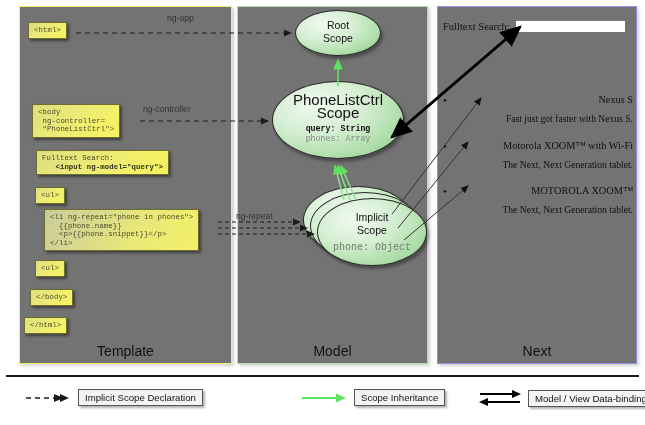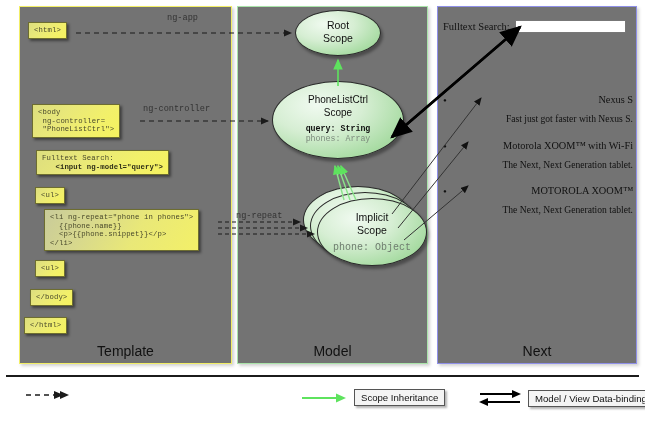--- a/index.html
+++ b/index.html
@@ -50,21 +50,21 @@
     position:absolute;box-sizing:border-box;border-radius:50%;
     border:1.5px solid #2a2a2a;
     background:radial-gradient(ellipse at 34% 30%,#f0faf0 0%,#d6eed3 38%,#a9dca4 75%,#8ecb8a 100%);
     box-shadow:2px 3px 3px rgba(0,0,0,.35);
     text-align:center;color:#111;
   }
   #ell-root{left:295px;top:10px;width:86px;height:46px;text-decoration:underline;}
   #ell-root .t{position:absolute;left:0;right:0;top:8px;font-size:10.5px;line-height:12.5px;}
 
   #ell-ctrl{left:272px;top:81px;width:132px;height:78px;}
-  #ell-ctrl .t{position:absolute;left:0;right:0;top:12px;font-size:10px;line-height:12.5px;}
+  #ell-ctrl .t{position:absolute;left:0;right:0;top:12px;font-size:15px;line-height:12.5px;}
   #ell-ctrl .props{position:absolute;left:0;right:0;top:42px;
     font-family:"Liberation Mono","DejaVu Sans Mono",monospace;font-size:8.3px;line-height:10px;}
   #ell-ctrl .props .q{font-weight:bold;color:#111;}
   #ell-ctrl .props .p{color:#7c8a7c;}
 
   #ell-rep3{left:303px;top:186px;width:110px;height:68px;}
   #ell-rep2{left:310px;top:192px;width:110px;height:68px;}
   #ell-rep1{left:317px;top:198px;width:110px;height:68px;}
   #ell-rep1 .t{position:absolute;left:0;right:0;top:12px;font-size:10.5px;line-height:12.5px;}
   #ell-rep1 .props{position:absolute;left:0;right:0;top:43px;
@@ -78,21 +78,21 @@
   #fulltext-input{width:111px;height:13px;border:1px solid #777;background:#fff;box-sizing:border-box;}
   .phone{position:absolute;left:10px;width:180px;text-align:right;}
   .phone .name{font-size:10.3px;white-space:nowrap;}
   .phone .name::before{content:"\2022";position:absolute;left:-10px;font-size:11px;}
   .phone .snip{font-size:9.6px;margin-top:8px;margin-left:13px;white-space:nowrap;}
   #phone-0{top:82px;}
   #phone-1{top:128px;}
   #phone-2{top:173px;}
 
   
-  .edge-label{position:absolute;font-family:Liberation Mono, monospace;
+  .edge-label{position:absolute;font-family:Liberation Sans, sans-serif;
     font-size:8.6px;color:#333;}
   #lab-ngapp{left:167px;top:13px;}
   #lab-ngctrl{left:143px;top:104px;}
   #lab-ngrepeat{left:236px;top:211px;}
 
   
   #legend{position:absolute;left:0;top:375px;width:645px;height:50px;}
   #legend-rule{position:absolute;left:6px;top:0;width:633px;height:2px;background:#1b1b1b;}
   .lg-item{position:absolute;top:14px;display:flex;align-items:center;}
   .lg-box{border:1.3px solid #555;background:#f4f4f4;
@@ -245,20 +245,21 @@
   </svg>
 
   <div id="legend">
     <div id="legend-rule"></div>
 
     <div class="lg-item" id="lg-implicit">
       <svg class="lg-svg" width="48" height="12">
         <path d="M2,6 L38,6" stroke="#1b1b1b" stroke-width="1.4" stroke-dasharray="5,4" fill="none" marker-end="url(#ah-dash)"></path>
         <path d="M36,2 L45,6 L36,10 z" fill="#1b1b1b"></path>
       </svg>
+      <span class="lg-box">Implicit Scope Declaration</span>
     </div>
 
     <div class="lg-item" id="lg-inherit">
       <svg class="lg-svg" width="48" height="12">
         <path d="M2,6 L38,6" stroke="#5ee35e" stroke-width="2.2" fill="none"></path>
         <path d="M36,1.5 L46,6 L36,10.5 z" fill="#5ee35e"></path>
       </svg>
       <span class="lg-box">Scope Inheritance</span>
     </div>
 

